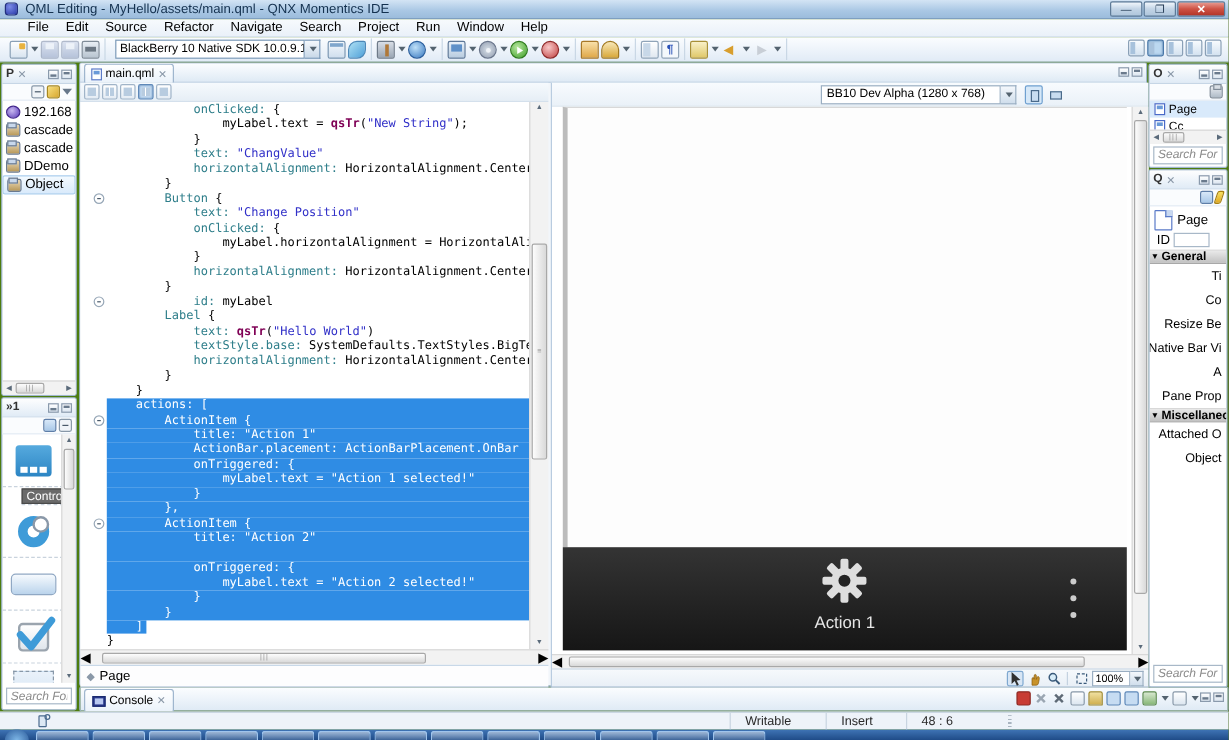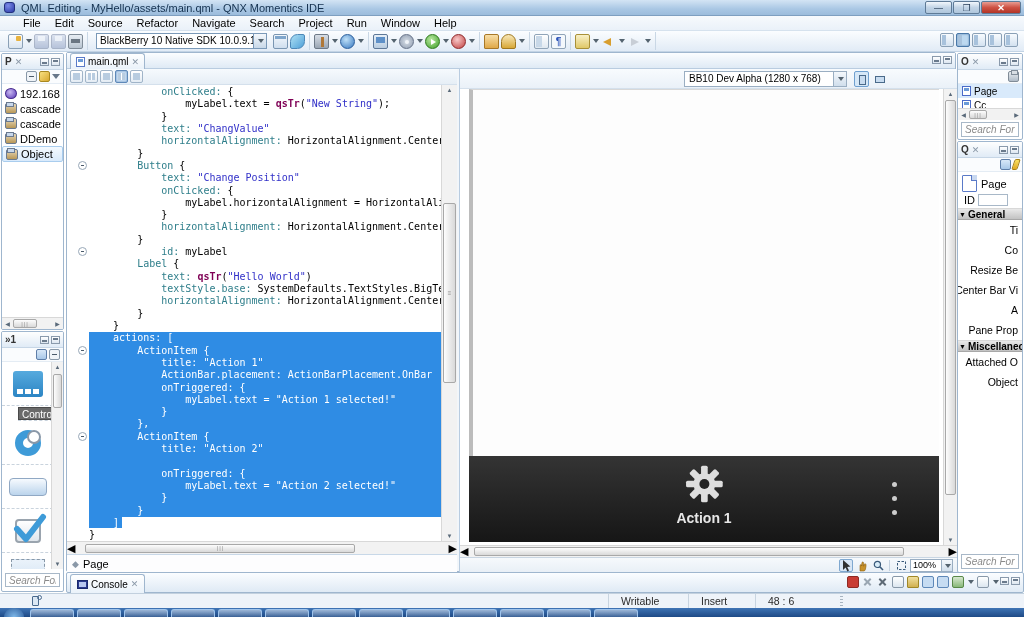--- a/index.html
+++ b/index.html
@@ -1,17 +1,17 @@
 <!DOCTYPE html>
 <html><head>
 <meta charset="utf-8">
 <style>
   * { margin:0; padding:0; box-sizing:border-box; }
   body { font-family:"Liberation Sans", sans-serif; background:#444; }
-  #screen { position:relative; width:1024px; height:617px; background:#ffffff; overflow:hidden;
+  #screen { position:relative; width:1024px; height:617px; background:#4d7c0f; overflow:hidden;
             font-family:"Liberation Sans", sans-serif; font-size:11px; color:#000; }
 
   
   #titlebar { position:absolute; left:0; top:0; width:1024px; height:16px;
     background:linear-gradient(#D3E4F4,#A9C7E4 60%,#9CBCDC); border-bottom:1px solid #7E9FC0; }
   #app-icon { position:absolute; left:4px; top:2px; width:11px; height:11px; border-radius:3px;
     background:radial-gradient(circle at 35% 30%, #7B8BE8, #2A3AA8); border:1px solid #23307E; }
   #title-text { position:absolute; left:21px; top:1px; line-height:14px; color:#14314F; white-space:nowrap; }
   .winbtns { position:absolute; right:3px; top:1px; display:flex; gap:1px; }
   .wb { width:27px; height:13px; border:1px solid #5E7A96; border-radius:2px;
@@ -207,21 +207,21 @@
   .orient-btn.landscape { right:70px; }
   .orient-btn i { position:absolute; left:4px; top:3px; width:7px; height:10px; border:1px solid #4A6A8A; background:#C8DCF0; }
   .orient-btn.landscape i { left:2px; top:4px; width:10px; height:7px; }
   #canvas { position:absolute; left:0; top:20px; right:0; bottom:28px; background:#fff; }
   #device-screen { position:absolute; left:9px; top:0; width:470px; height:367px; background:#FDFDFD;
      border-left:4px solid #BCBCBC; border-top:1px solid #D8D8D8; }
   #device-actionbar { position:absolute; left:9px; top:367px; width:470px; height:86px;
      background:linear-gradient(#343434,#161616); }
   #action1 { position:absolute; left:50%; top:8px; transform:translateX(-50%); text-align:center; }
   #action1 .gear { display:block; margin:0 auto; }
-  #action1 .albl { display:block; margin-top:6px; color:#E6E6E6; font-size:14px;font-weight:bold; }
+  #action1 .albl { display:block; margin-top:6px; color:#E6E6E6; font-size:14px; }
   #overflow-dots { position:absolute; right:42px; top:26px; width:5px; }
   #overflow-dots i { display:block; width:5px; height:5px; border-radius:50%; background:#CCC; margin-bottom:9px; }
   #preview-vscroll { right:0; top:20px; bottom:28px; }
   #design-hscroll { position:absolute; left:0; bottom:16px; right:0; height:12px; background:#F2F2F2;
      border-top:1px solid #D8D8D8; display:flex; align-items:center; }
   #zoom-row { position:absolute; left:0; bottom:0; right:0; height:16px; background:linear-gradient(#F6F9FC,#E8EFF6);
      border-top:1px solid #C9D6E3; display:flex; align-items:center; justify-content:flex-end; gap:2px; padding-right:4px; }
   .zbtn { width:14px; height:13px; display:flex; align-items:center; justify-content:center; border:1px solid transparent; border-radius:2px; }
   .zbtn.pressed { border-color:#7FA8D0; background:#D8E6F5; }
   .zsep { width:1px; height:11px; background:#C4D2E0; margin:0 2px; }
@@ -699,21 +699,21 @@
       <input id="prop-id-field" value="" style="">
     </div>
     <div id="prop-list">
         <div class="prop-sec">
           <span class="sec-arrow">▼</span>
           <span>General</span>
         </div>
         <div class="prop-row">Ti</div>
         <div class="prop-row">Co</div>
         <div class="prop-row">Resize Be</div>
-        <div class="prop-row">Center Bar Vi</div>
+        <div class="prop-row">Native Bar Vi</div>
         <div class="prop-row">A</div>
         <div class="prop-row">Pane Prop</div>
         <div class="prop-sec">
           <span class="sec-arrow">▼</span>
           <span>Miscellaneo</span>
         </div>
         <div class="prop-row">Attached O</div>
         <div class="prop-row">Object</div>
       </div>
     <input class="search-box" style="left: 3px; bottom: 3px; width: 58px; height: 15px;" placeholder="Search For">

